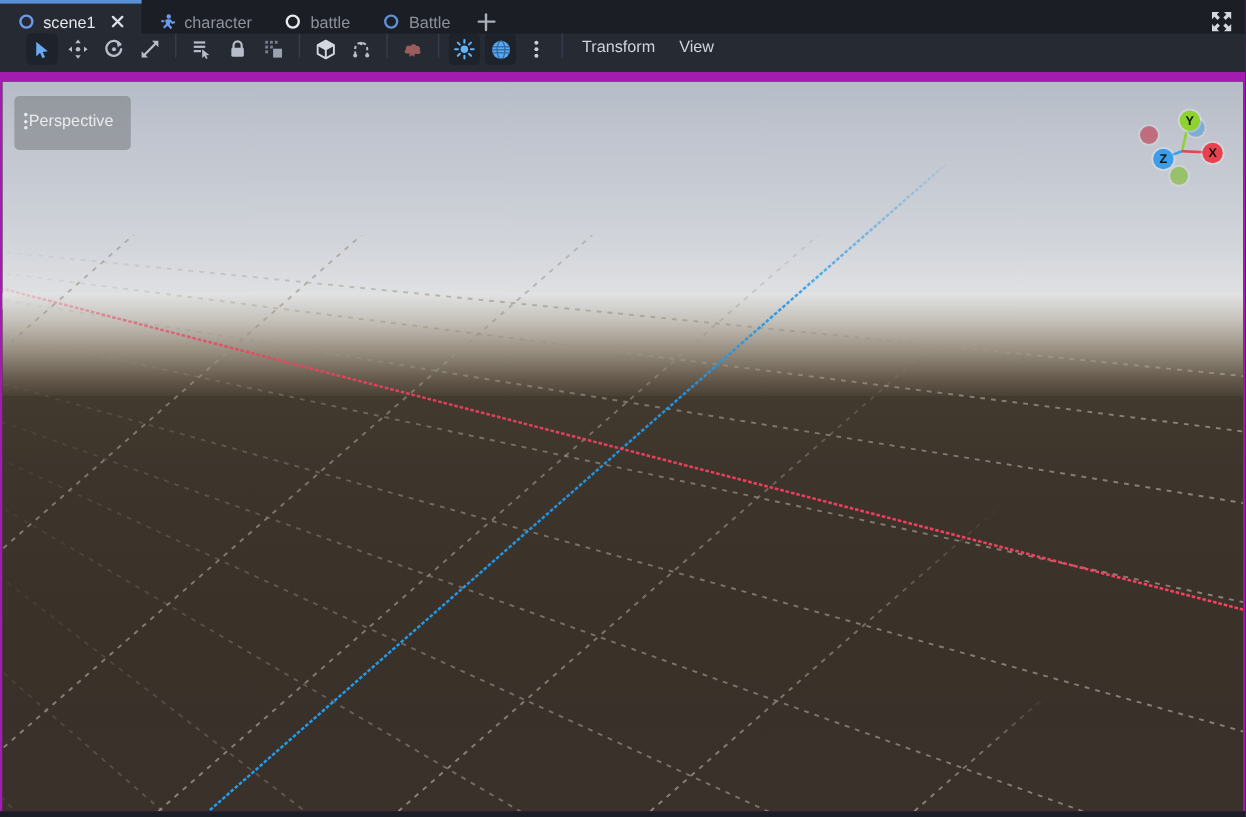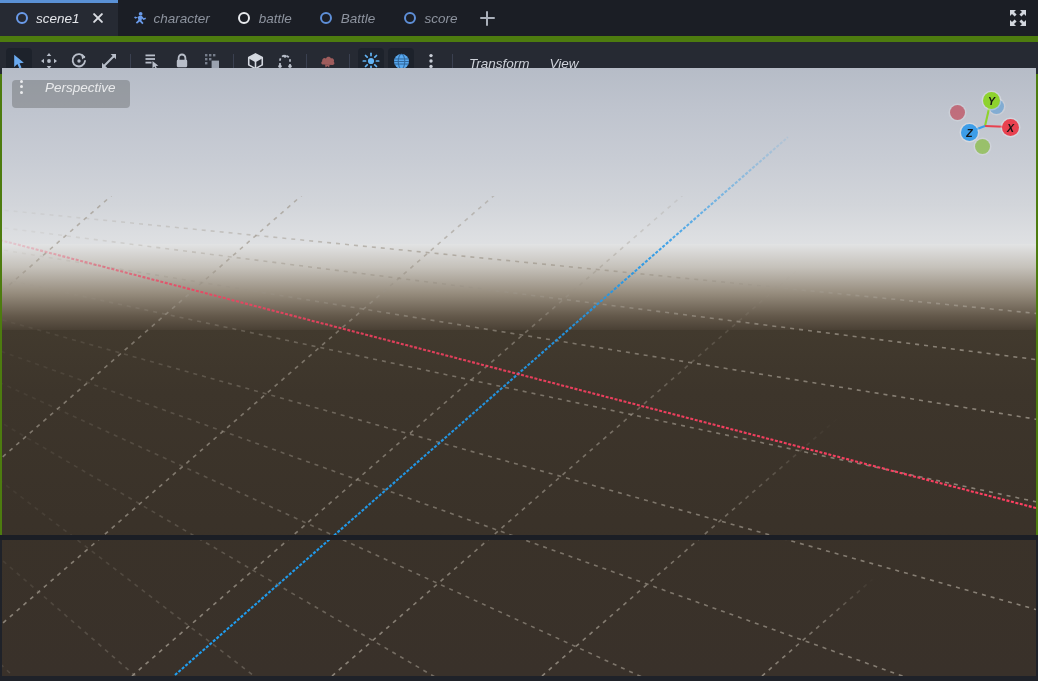--- a/index.html
+++ b/index.html
@@ -2,21 +2,21 @@
 <html><head>
 <meta charset="utf-8">
 <style>
   html,body{margin:0;padding:0;}
   body{
     width:1038px;height:681px;overflow:hidden;
     background:#1f2229;
     font-family:"Liberation Sans", sans-serif;
     -webkit-font-smoothing:antialiased;
   }
-  #app{position:relative;width:1038px;height:540px;background:#4d7c0f;font-style:italic;}
+  #app{position:relative;width:1038px;height:681px;background:#a21caf;}
 
   
   .tabbar{
     position:absolute;left:0;top:0;width:1038px;height:36px;
     background:#1b1e25;
     display:flex;align-items:stretch;
   }
   .tab{
     position:relative;display:flex;align-items:center;gap:7px;
     padding:0 13px 0 14px;height:36px;
@@ -67,22 +67,22 @@
     width:13px;height:13px;
     background-image:
       linear-gradient(to right,#6a9bea 1.6px,transparent 1.6px),
       linear-gradient(to bottom,#6a9bea 1.6px,transparent 1.6px);
     background-size:3.2px 3.2px;
     opacity:.95;
   }
 
   
   .toolbar{
-    position:absolute;left:0;top:42px;width:1038px;height:32px;
-    background:#262a33;display:flex;align-items:flex-end;padding-left:4px;
+    position:absolute;left:0;top:28px;width:1038px;height:32px;
+    background:#262a33;display:flex;align-items:flex-start;padding-left:20px;
     box-sizing:border-box;
   }
   .tbtn{
     width:26px;height:26px;margin:0 2px;border-radius:4px;
     display:flex;align-items:center;justify-content:center;cursor:pointer;flex:none;
   }
   .tbtn.on{background:#1d222b;}
   .tsep{width:1px;height:20px;background:#3a4050;margin:0 6px;flex:none;}
   .tmenu{
     font-size:13.5px;color:#cfd3da;padding:3px 9px;margin:0 1px;cursor:pointer;
@@ -110,21 +110,21 @@
   }
   .ground{
     position:absolute;left:0;top:262px;width:100%;height:346px;
     background:linear-gradient(to bottom,#423a2e 0%,#3d352b 18%,#3a3229 55%,#39312a 100%);
   }
   .vpsvg{position:absolute;left:0;top:0;width:1034px;height:608px;}
 
   
   .persp{
     position:absolute;left:12px;top:80px;height:28px;
-    display:flex;align-items:flex-start;gap:22px;padding:0 14px 0 8px;
+    display:flex;align-items:flex-end;gap:1px;padding:0 14px 17px 8px;
     background:rgba(120,124,128,.55);border-radius:4px;
     font-size:13.5px;color:#e9eaec;cursor:pointer;
   }
   .kebab{display:flex;flex-direction:column;gap:2.4px;align-items:center;}
   .kebab i{width:3px;height:3px;border-radius:50%;background:#e9eaec;display:block;}
 
   
   .gizmo{position:absolute;left:942px;top:78px;width:88px;height:88px;}
   .gz-ball{
     position:absolute;border-radius:50%;display:flex;align-items:center;justify-content:center;
@@ -171,26 +171,20 @@
       <span>battle</span>
     </div>
 
     <div class="tab">
       <span class="tab-ico">
           <span class="ring dim"></span>
         </span>
       <span>Battle</span>
     </div>
 
-    <div class="tab">
-      <span class="tab-ico">
-          <span class="ring dim"></span>
-        </span>
-      <span>score</span>
-    </div>
 
     <div class="tabplus">
         <span></span>
       </div>
   </div>
 
   <div class="distraction">
     <svg width="18" height="18" viewBox="0 0 18 18">
       <g fill="#d3d7de">
         <path d="M1 1 h6 l-2 2 l2.6 2.6 l-2 2 L3 5 L1 7 Z"></path>

